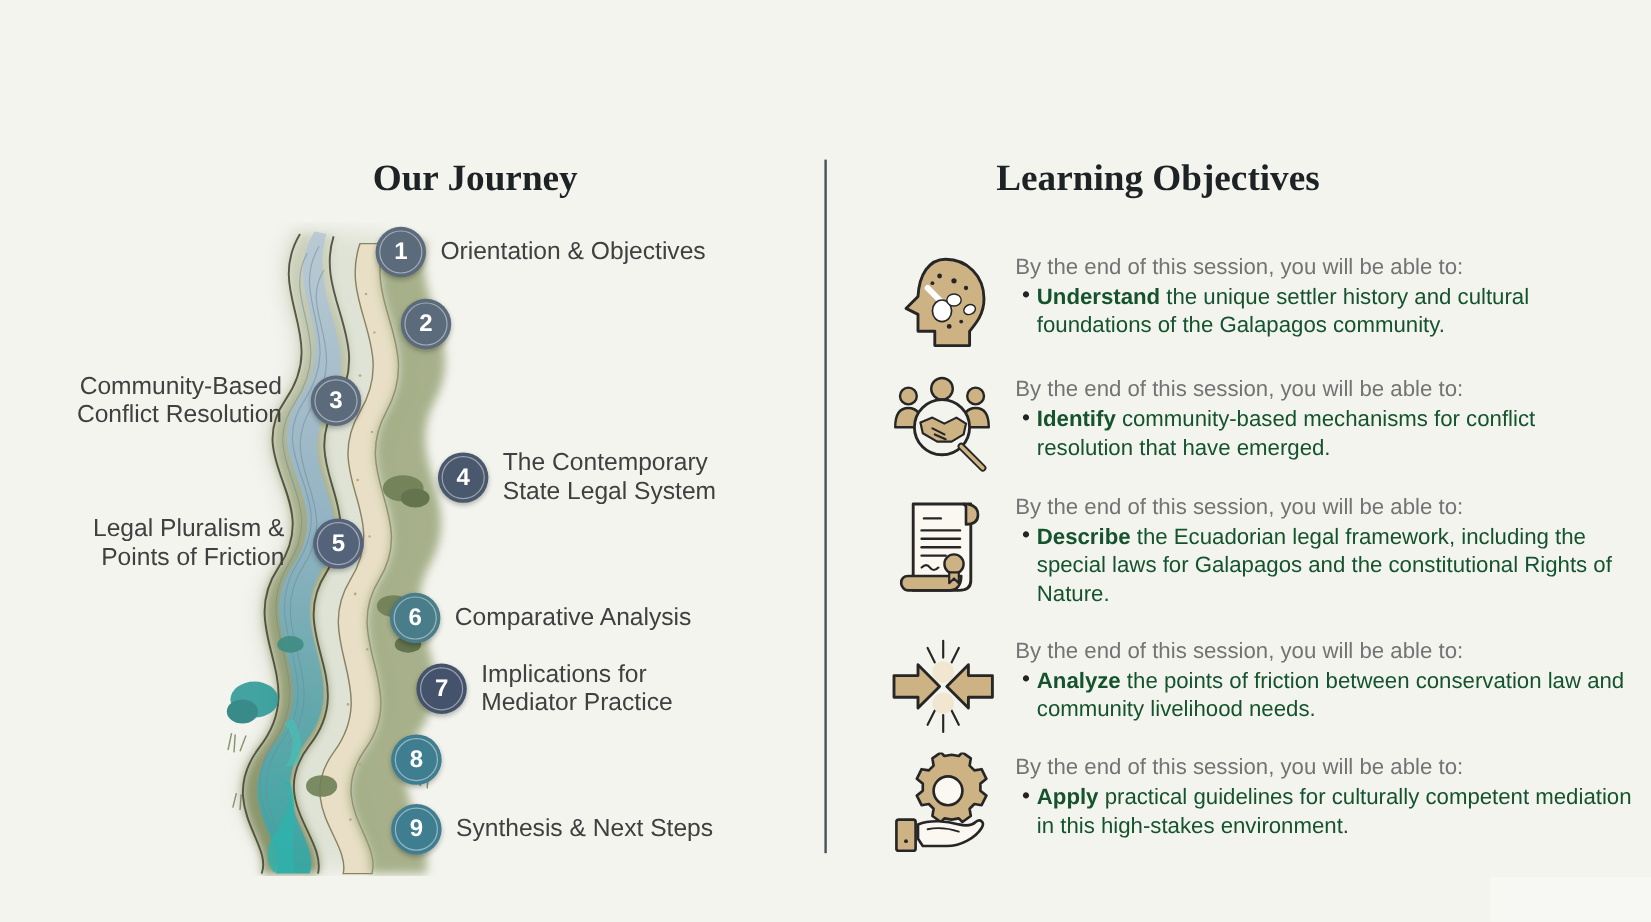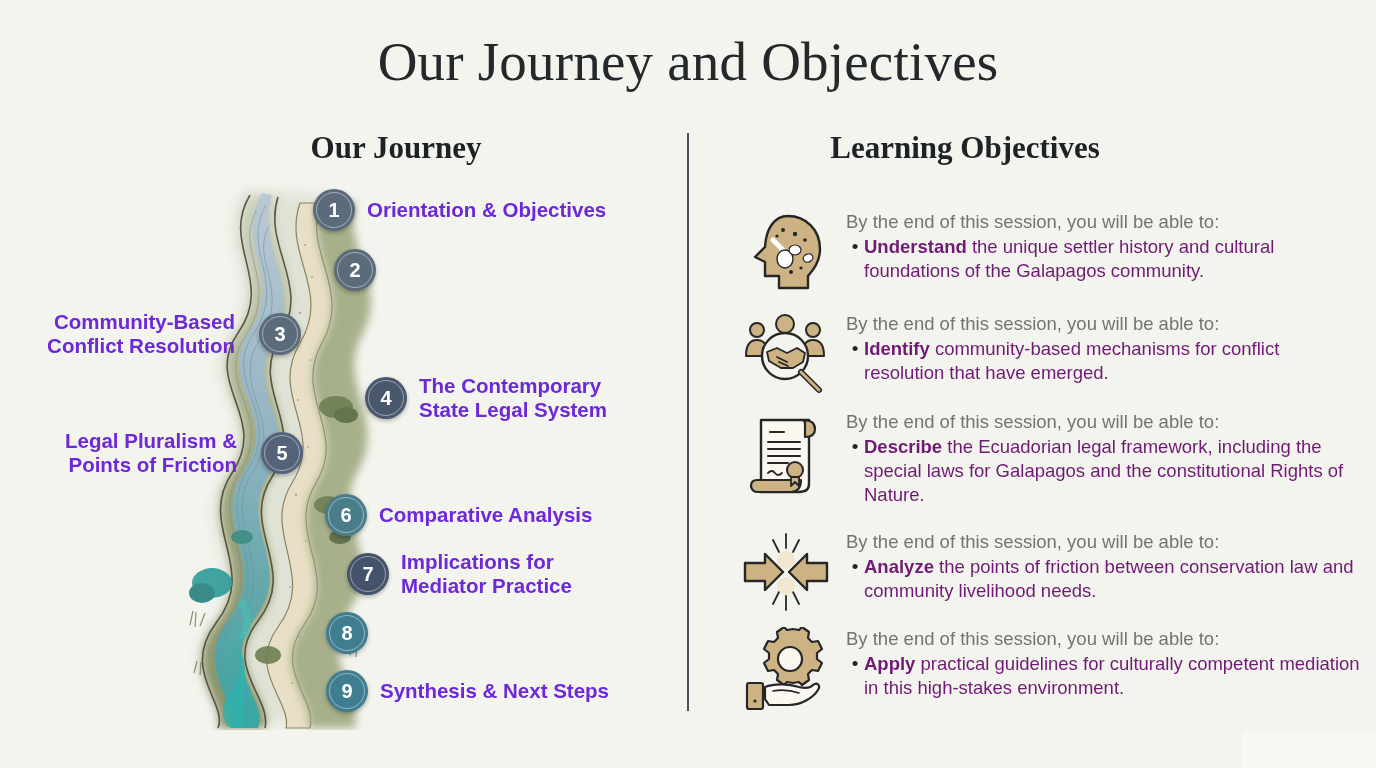--- a/index.html
+++ b/index.html
@@ -58,22 +58,22 @@
     color:#ffffff;font-weight:700;font-size:20px;
     box-shadow:0 2px 4px rgba(0,0,0,.28);
     position:relative;
   }
   .step .bubble::after{
     content:"";position:absolute;inset:3px;border-radius:50%;
     border:1.6px solid rgba(255,255,255,.45);
   }
   .step .bubble span{position:relative;z-index:2;}
   .step .lbl{
-    font-weight:700;font-size:20.5px;line-height:24px;
-    color:#6d28d9;
+    font-weight:400;font-size:20.5px;line-height:24px;
+    color:#404040;
     white-space:pre-line;
   }
   .step.right-lbl .lbl{margin-left:12px;text-align:left;}
   .step.left-lbl{flex-direction:row-reverse;}
   .step.left-lbl .lbl{margin-right:12px;text-align:right;}
 
   
   .obj{
     position:absolute;left:740px;width:620px;
     display:flex;align-items:flex-start;
@@ -89,35 +89,34 @@
     font-size:18.5px;line-height:23px;color:#737373;
   }
   .obj .bullet{
     display:flex;margin-top:2px;
   }
   .obj .dot{
     flex:0 0 18px;text-align:center;
     font-size:19px;line-height:24px;color:#232323;
   }
   .obj .btext{
-    font-size:18.5px;line-height:24px;color:#701a75;
+    font-size:18.5px;line-height:24px;color:#14532d;
   }
   .obj .btext b{font-weight:700;}
 
   .corner-patch{
     position:absolute;left:1242px;top:731px;width:134px;height:37px;
     background:#f7f7f3;
   }
 </style>
 </head>
 <body>
 
 <div id="slide">
 
-  <div class="title">Our Journey and Objectives</div>
 
   <div class="col-head left">Our Journey</div>
   <div class="col-head right">Learning Objectives</div>
 
   <div class="divider"></div>
 
   <div class="river-wrap">
     <svg viewBox="0 0 250 545" xmlns="http://www.w3.org/2000/svg">
       <defs>
         <linearGradient id="wg" x1="0" y1="0" x2="0" y2="1">

